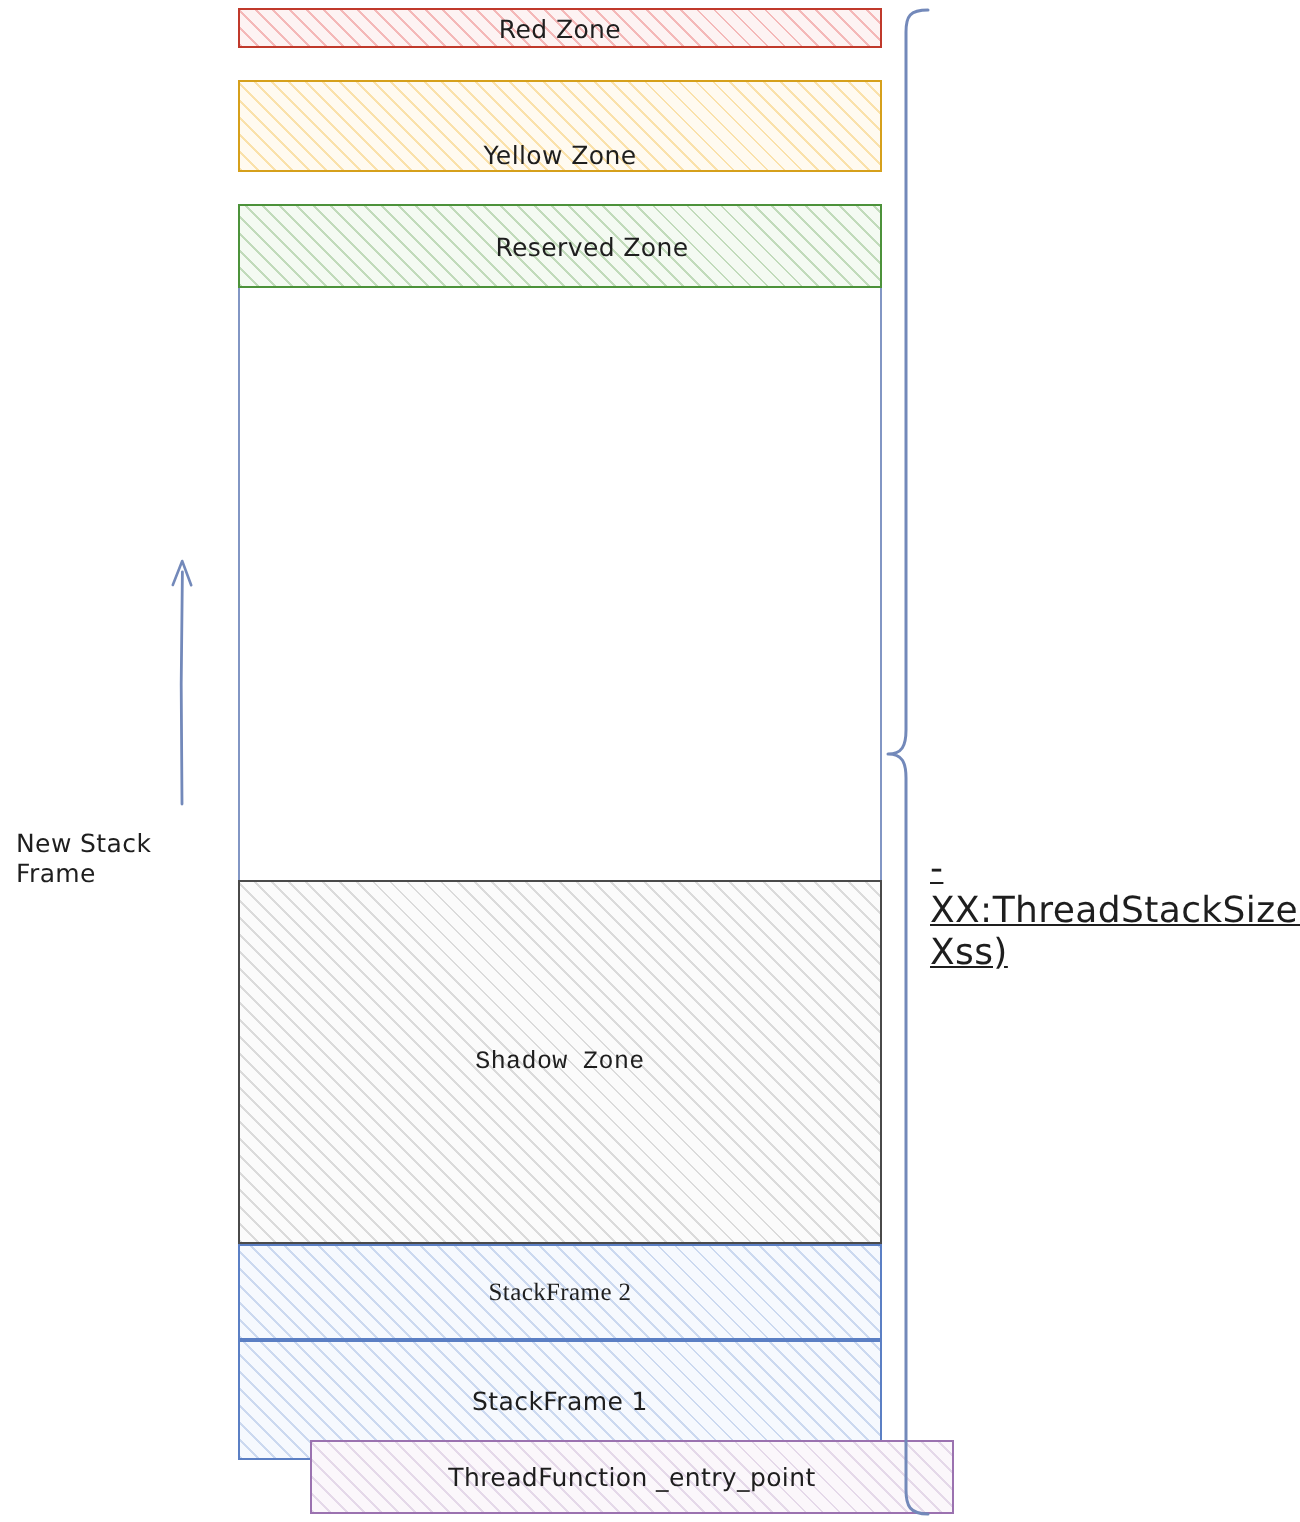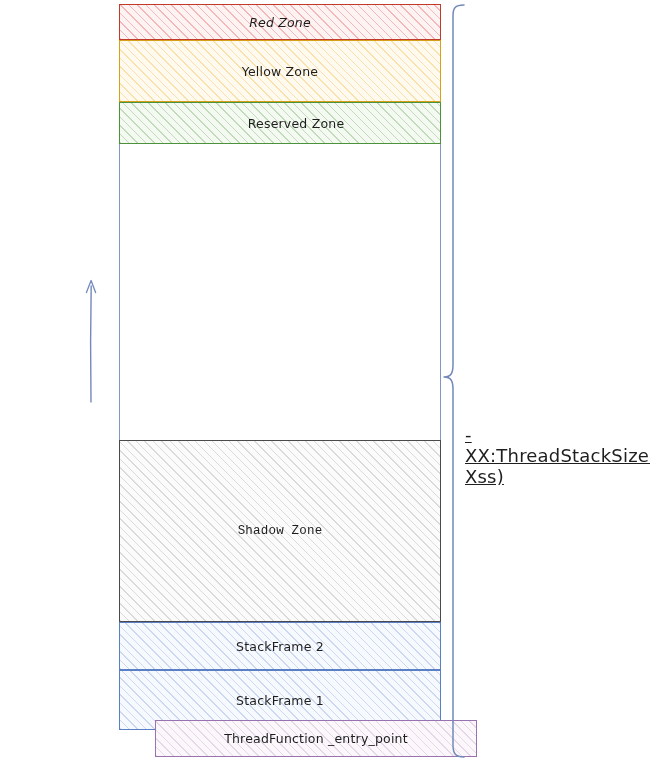--- a/index.html
+++ b/index.html
@@ -164,59 +164,60 @@
     text-decoration: underline;
   }
 </style>
 </head>
 <body>
 
 <div id="diagram">
 
   <div class="stack-col">
 
-    <div class="zone hatch-red" style="top:0px; height:36px;font-style:italic;">
+    <div class="zone hatch-red" style="top:0px; height:20px;">
       <span class="zone-label">Red Zone</span>
     </div>
 
-    <div class="zone hatch-yellow" style="top:36px; height:62px;">
+    <div class="zone hatch-yellow" style="top:36px; height:46px;align-items:flex-end;">
       <span class="zone-label">Yellow Zone</span>
     </div>
 
     <div class="zone hatch-green" style="top:98px; height:42px;">
       <span class="zone-label">Reserved Zone</span>
     </div>
 
     <div class="zone plain-white" style="top:140px; height:296px;">
       <span class="zone-label"></span>
     </div>
 
     <div class="zone hatch-gray" style="top:436px; height:182px;">
       <span class="zone-label">Shadow Zone</span>
     </div>
 
-    <div class="zone hatch-blue" style="top:618px; height:48px;">
+    <div class="zone hatch-blue" style="top:618px; height:48px;font-family:Liberation Serif, serif;">
       <span class="zone-label">StackFrame 2</span>
     </div>
 
     <div class="zone hatch-blue" style="top:666px; height:60px;">
       <span class="zone-label">StackFrame 1</span>
     </div>
 
     <div class="zone hatch-purple" style="top:716px; height:37px;">
       <span class="zone-label">ThreadFunction _entry_point</span>
     </div>
 
   </div>
 
   <svg class="up-arrow-svg" viewBox="0 0 30 132">
     <path d="M15 130 L14.6 70 L15.2 14" stroke="#7389ba" stroke-width="1.4" fill="none" stroke-linecap="round"></path>
     <path d="M10.4 20.5 L15.1 8.5 L19.6 20.6" stroke="#7389ba" stroke-width="1.3" fill="none" stroke-linecap="round" stroke-linejoin="round"></path>
   </svg>
 
+  <div class="left-label">New Stack Frame</div>
 
   <svg class="brace-svg" viewBox="0 0 32 761">
     <path d="M23 5
              C 14 5, 12 8, 12 16
              L 12 365
              C 12 373, 10 377, 3 377
              C 10 377, 12 381, 12 389
              L 12 745
              C 12 753, 14 757, 23 757" stroke="#7389ba" stroke-width="1.5" fill="none" stroke-linecap="round" stroke-linejoin="round"></path>
   </svg>

